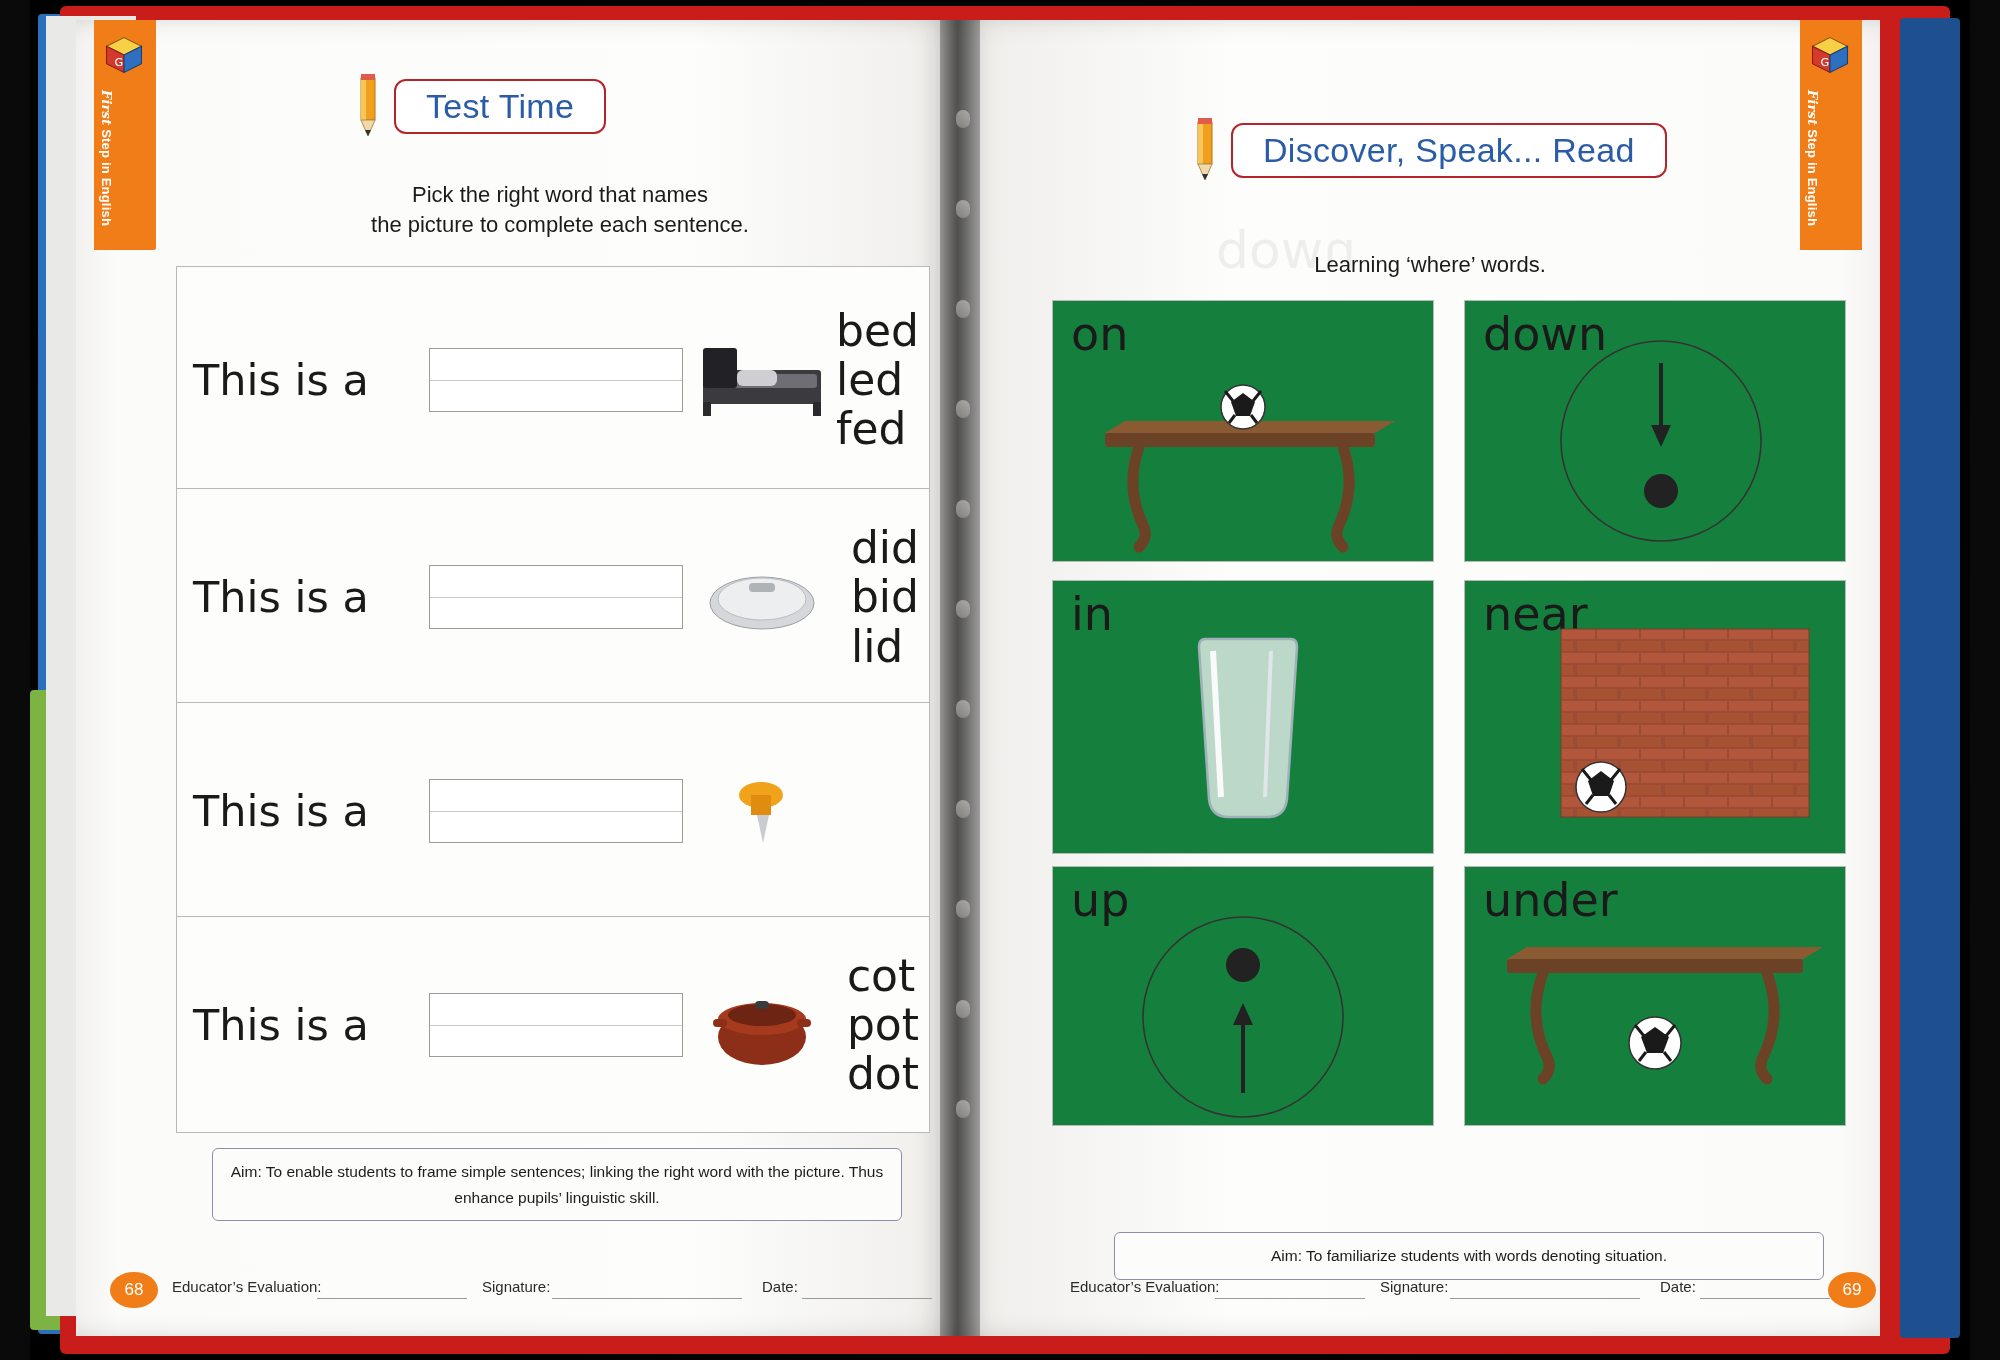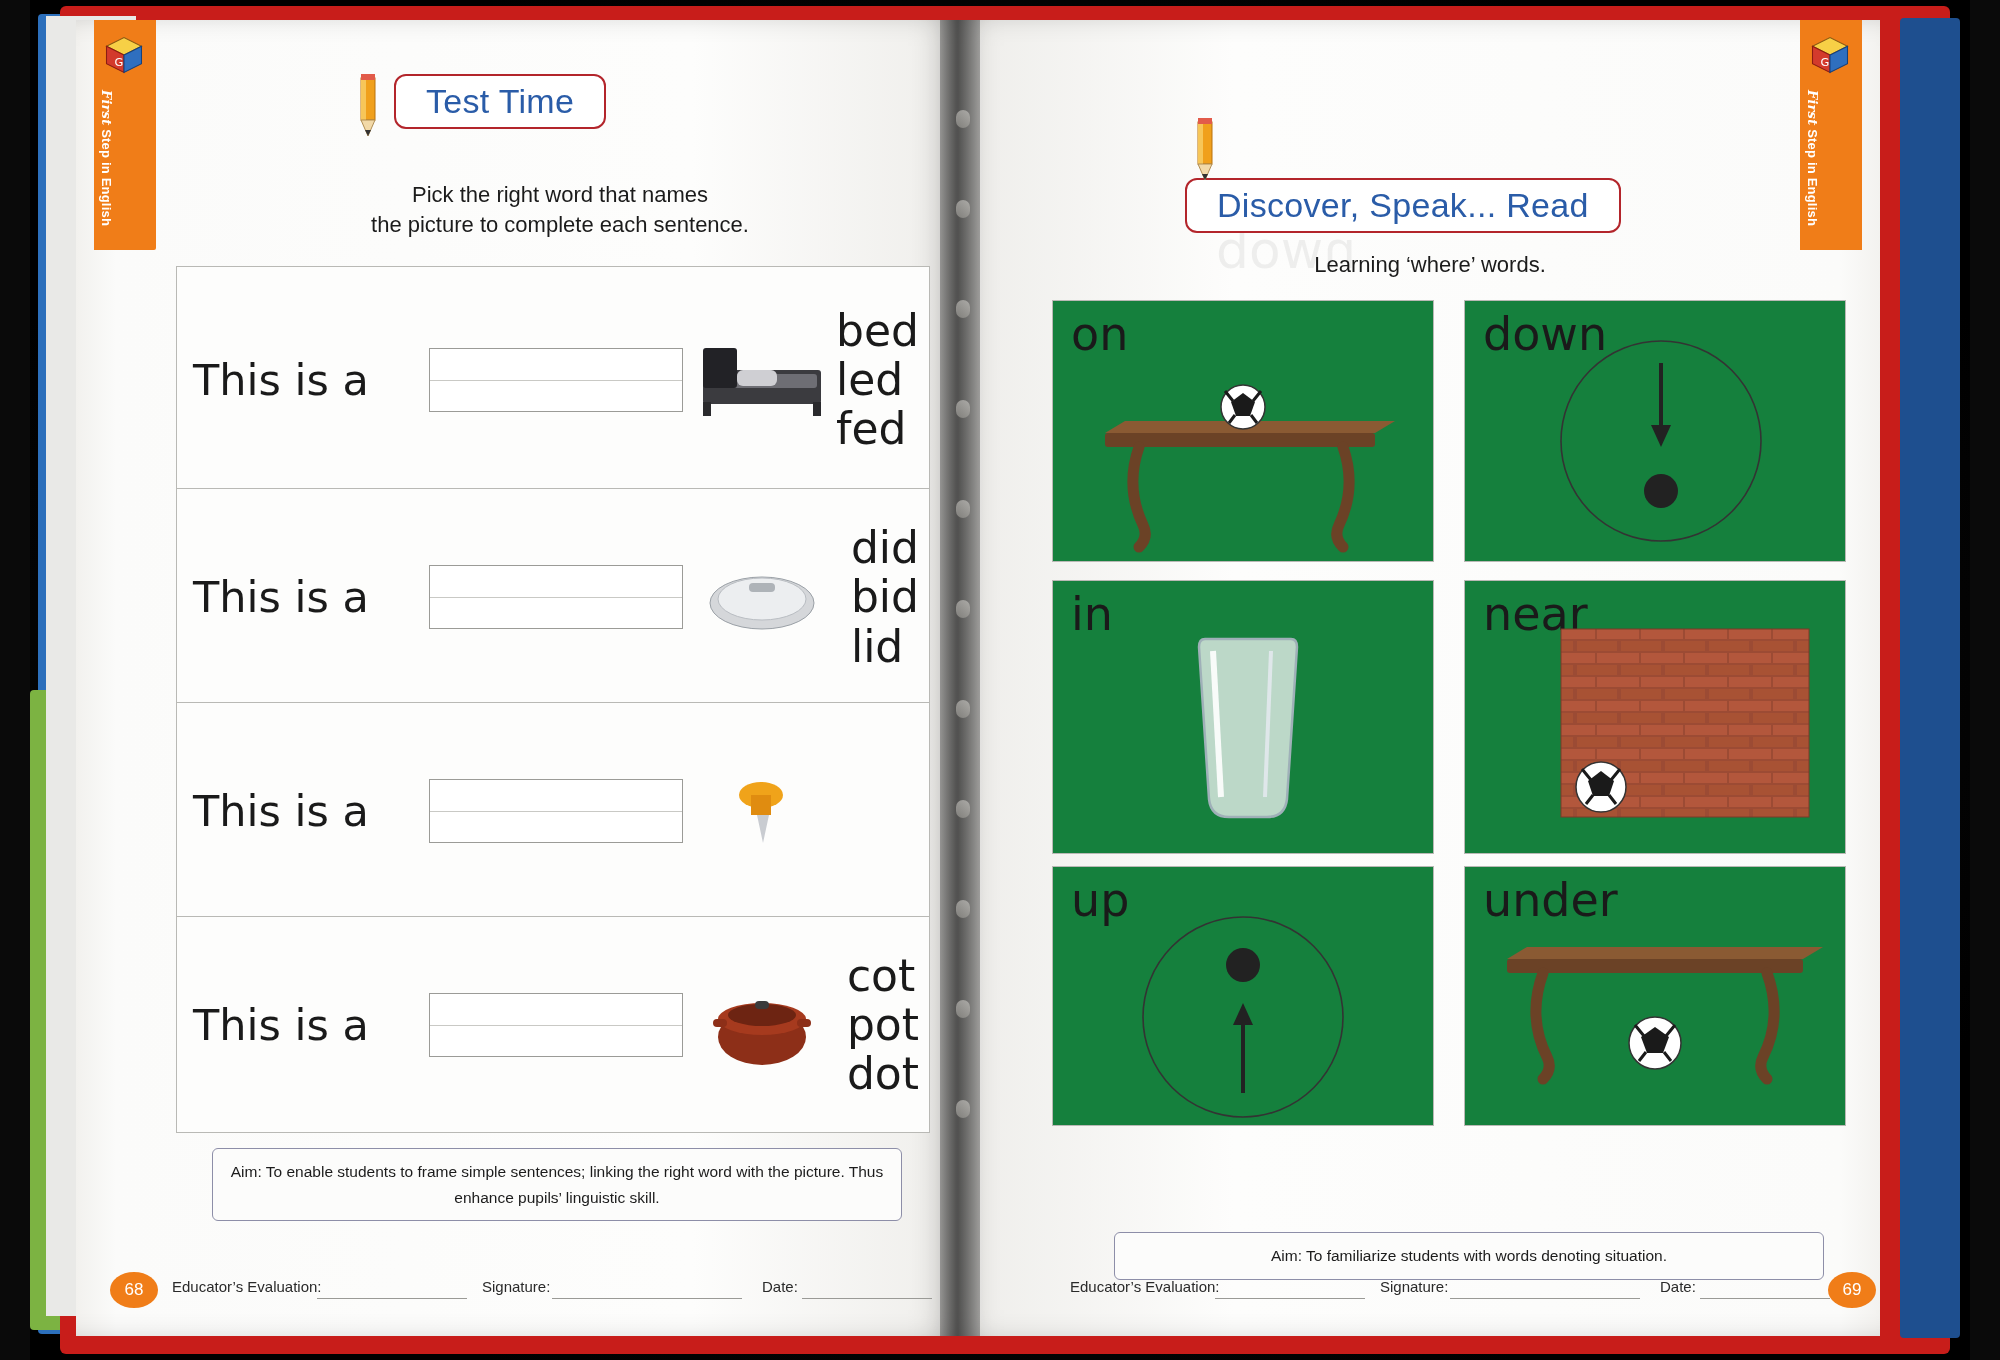--- a/index.html
+++ b/index.html
@@ -35,26 +35,26 @@
   .tab{position:absolute;top:20px;width:62px;height:230px;background:#f07d18;}
   #tab-left{left:94px;border-bottom-right-radius:2px;}
   #tab-right{left:1800px;}
   .tab .cube{position:absolute;left:9px;top:14px;width:42px;height:42px;}
   .tab .tabtext{position:absolute;left:20px;top:70px;width:150px;
       transform:rotate(90deg);transform-origin:0 0;color:#fff;font-size:13px;font-weight:bold;
       white-space:nowrap;letter-spacing:.2px;}
   .tab .tabtext .script{font-family:"DejaVu Serif",serif;font-style:italic;font-weight:bold;}
 
   
-  .hdr{position:absolute;display:flex;align-items:flex-start;}
+  .hdr{position:absolute;display:flex;align-items:flex-end;}
   .pencil{width:46px;height:60px;position:relative;flex:none;}
   .titlebox{border:2px solid #b3252b;border-radius:12px;background:#fff;
      padding:6px 30px;color:#2a5ca8;font-size:34px;letter-spacing:.3px;}
   #hdr-left{left:348px;top:74px;}
-  #hdr-right{left:1185px;top:118px;flex-direction:column;}
+  #hdr-right{left:1185px;top:118px;}
 
   .sub{position:absolute;text-align:center;font-size:22px;color:#1b1b1b;line-height:1.35;}
   #sub-left{left:280px;top:180px;width:560px;}
   #sub-right{left:1150px;top:250px;width:560px;}
 
   
   .exrow{position:absolute;left:176px;width:752px;border:1.5px solid #b9b9b5;background:#fdfdfc;}
   .exrow .sent{position:absolute;left:16px;top:50%;transform:translateY(-50%);
      font-size:43px;color:#1a1a1a;font-family:"DejaVu Sans",sans-serif;}
   .blank{position:absolute;left:252px;top:50%;transform:translateY(-50%);

